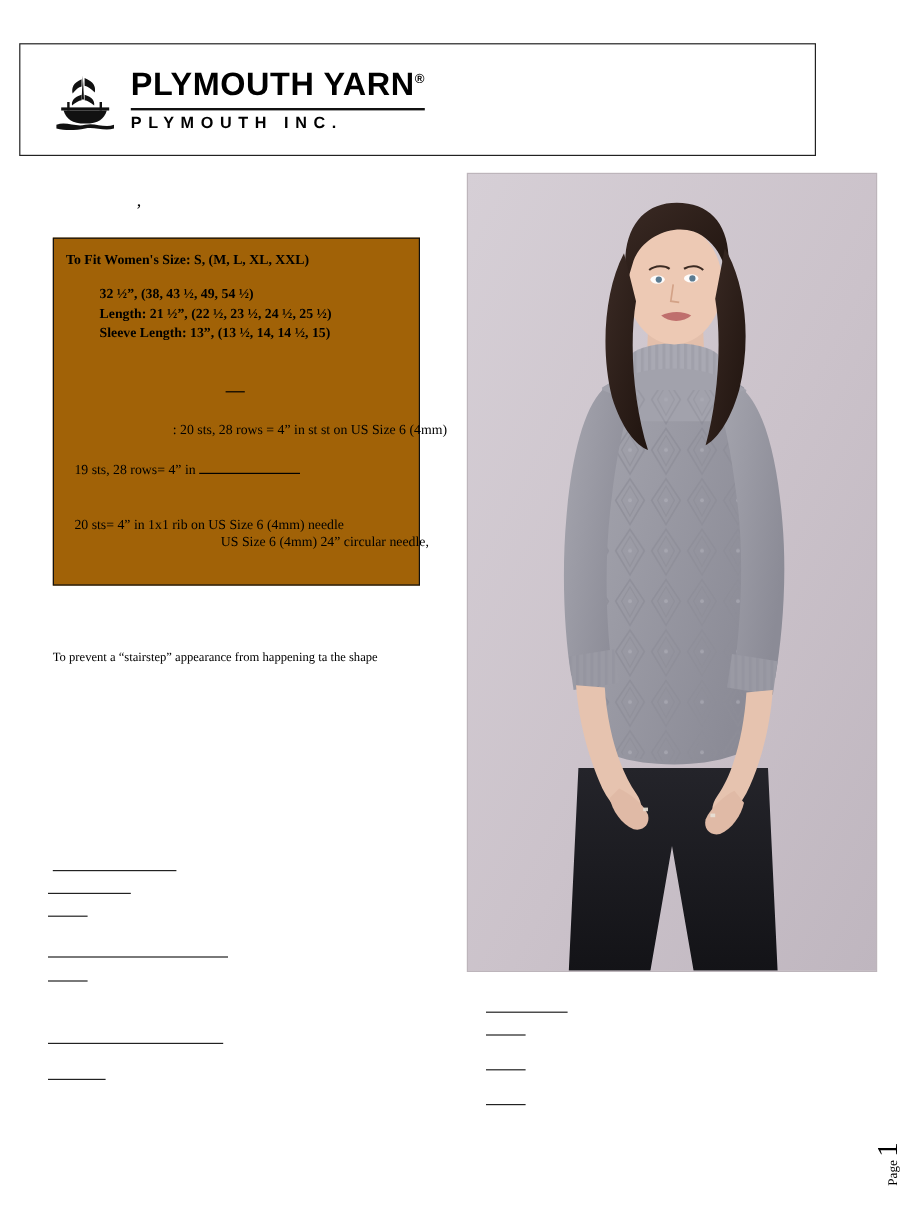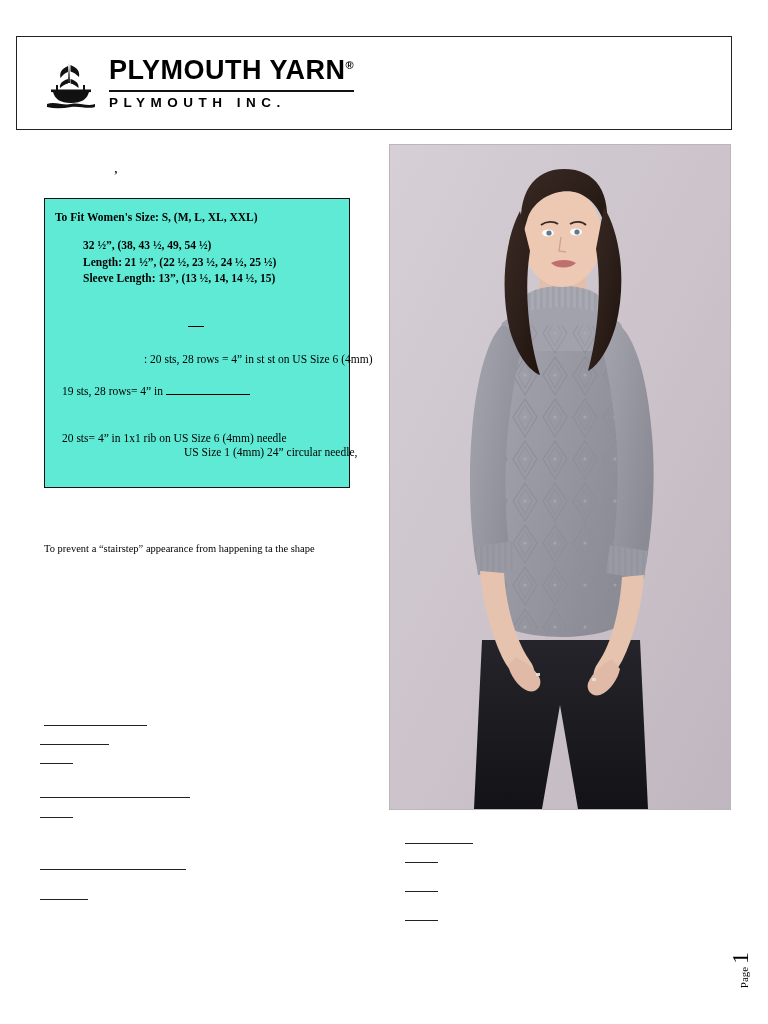--- a/index.html
+++ b/index.html
@@ -20,21 +20,21 @@
     position: absolute;
     inset: 0;
     background: #fff;
   }
 
   
   .logo-box {
     position: absolute;
     left: 16px;
     top: 36px;
-    width: 716px;
+    width: 664px;
     height: 94px;
     border: 1px solid #222;
     box-sizing: border-box;
     background: #fff;
   }
   .logo-inner {
     position: absolute;
     left: 28px;
     top: 20px;
     display: flex;
@@ -87,21 +87,21 @@
 
   
   .info-box {
     position: absolute;
     left: 44px;
     top: 198px;
     width: 306px;
     height: 290px;
     border: 1px solid #111;
     box-sizing: border-box;
-    background: #5eead4;
+    background: #a16207;
     font-size: 11.5px;
     line-height: 1.45;
   }
   .info-box .b-line {
     font-weight: bold;
     font-size: 11.5px;
   }
   .ib-title {
     position: absolute;
     left: 10px;
@@ -241,21 +241,21 @@
     </div>
 
     <div class="ib-dash"></div>
 
     <div class="ib-gauge1">: 20 sts, 28 rows = 4” in st st on US Size 6 (4mm)</div>
 
     <div class="ib-gauge2"><span>19 sts, 28 rows= 4” in </span><span class="blank"></span></div>
 
     <div class="ib-gauge3">20 sts= 4” in 1x1 rib on US Size 6 (4mm) needle</div>
 
-    <div class="ib-needles">US Size 1 (4mm) 24” circular needle,</div>
+    <div class="ib-needles">US Size 6 (4mm) 24” circular needle,</div>
   </div>
 
   <div class="note-line">To prevent a “stairstep” appearance from happening ta the shape</div>
 
   <div class="rule" style="left:44px; top:725px; width:103px;"></div>
   <div class="rule" style="left:40px; top:744px; width:69px;"></div>
   <div class="rule" style="left:40px; top:763px; width:33px;"></div>
   <div class="rule" style="left:40px; top:797px; width:150px;"></div>
   <div class="rule" style="left:40px; top:817px; width:33px;"></div>
   <div class="rule" style="left:40px; top:869px; width:146px;"></div>

